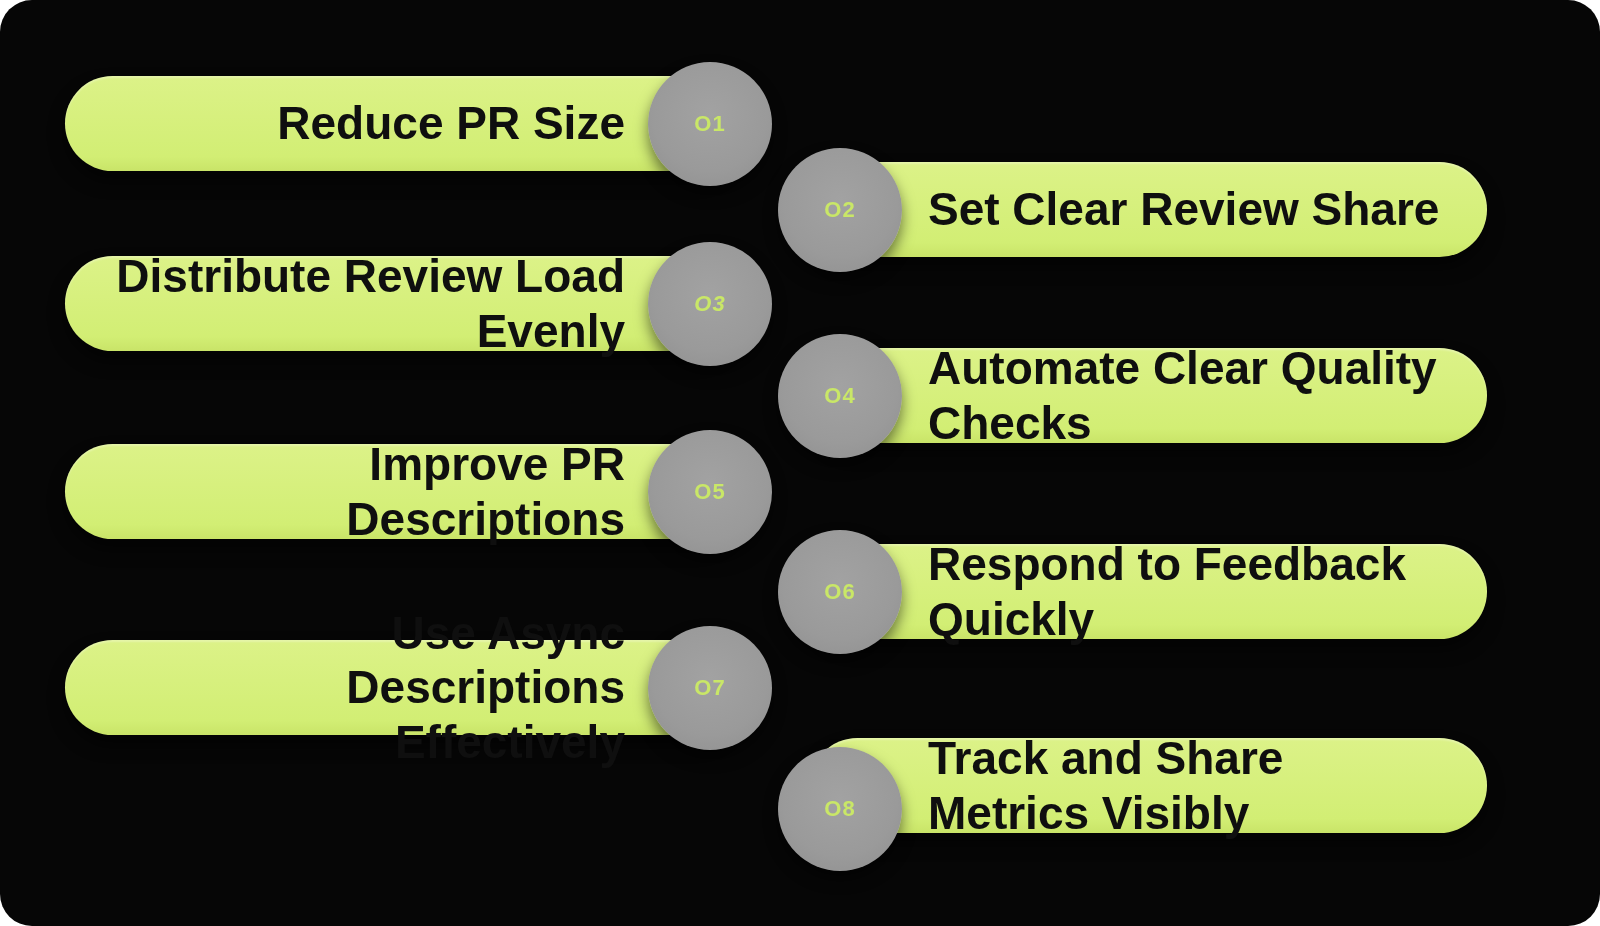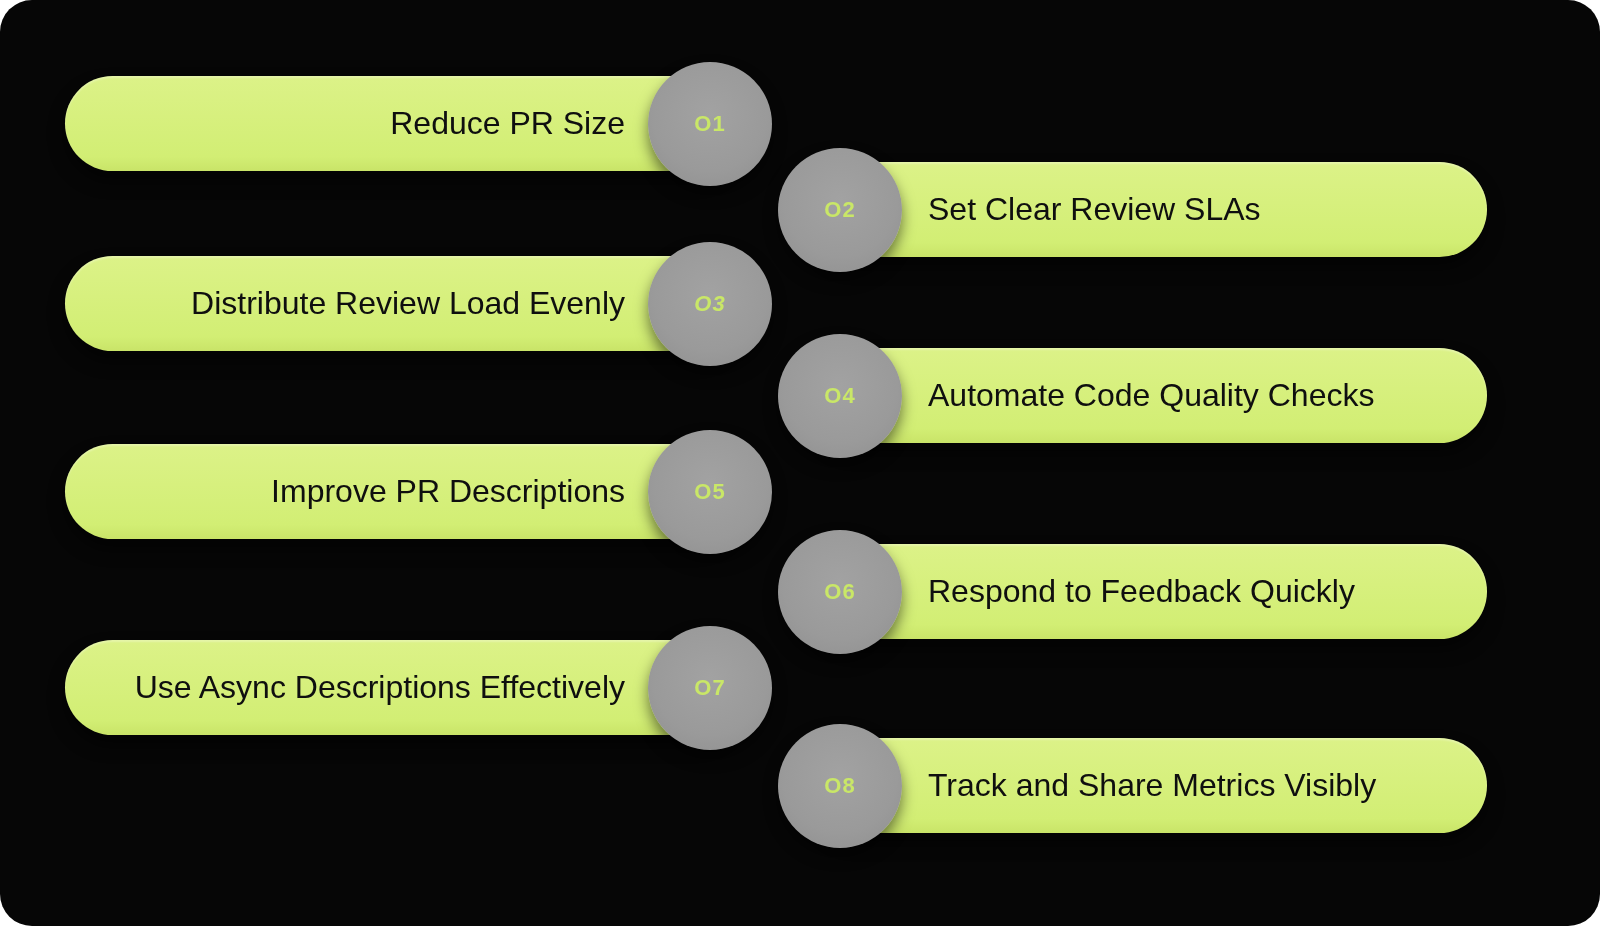--- a/index.html
+++ b/index.html
@@ -30,22 +30,22 @@
     background: linear-gradient(180deg, #dcf288 0%, #d2ee74 85%, #c9e468 100%);
     box-shadow: 0 10px 16px rgba(0,0,0,0.55), inset 0 2px 2px rgba(255,255,255,0.28);
     display: flex;
     align-items: center;
     z-index: 1;
   }
 
   .pill .label {
     width: 100%;
     color: #0f0f0f;
-    font-size: 32px;
-    font-weight: 400;
+    font-size: 46px;
+    font-weight: 700;
     line-height: 1.18;
   }
 
   
   .row.left  .pill { left: 65px;  width: 675px; }
   .row.left  .pill .label { text-align: right; padding: 0 115px 0 42px; }
 
   
   .row.right .pill { left: 810px; width: 677px; }
   .row.right .pill .label { text-align: left; padding: 0 42px 0 118px; }
@@ -74,57 +74,57 @@
   }
 
   
   .r1 .pill { top: 76px;  }  .r1 .circle { top: 62px;  }
   .r2 .pill { top: 162px; }  .r2 .circle { top: 148px; }
   .r3 .pill { top: 256px; }  .r3 .circle { top: 242px; font-style: italic; }
   .r4 .pill { top: 348px; }  .r4 .circle { top: 334px; }
   .r5 .pill { top: 444px; }  .r5 .circle { top: 430px; }
   .r6 .pill { top: 544px; }  .r6 .circle { top: 530px; text-align: right; }
   .r7 .pill { top: 640px; }  .r7 .circle { top: 626px; }
-  .r8 .pill { top: 738px; }  .r8 .circle { top: 724px; }
+  .r8 .pill { top: 738px; }  .r8 .circle { top: 747px; }
 </style>
 </head>
 <body>
 
 <div class="canvas">
 
   <div class="row left r1">
     <div class="pill">
       <span class="label">Reduce PR Size</span>
     </div>
     <div class="circle">
       <span class="num">O1</span>
     </div>
   </div>
 
   <div class="row right r2">
     <div class="pill">
-      <span class="label">Set Clear Review SLAs</span>
+      <span class="label">Set Clear Review Share</span>
     </div>
     <div class="circle">
       <span class="num">O2</span>
     </div>
   </div>
 
   <div class="row left r3">
     <div class="pill">
       <span class="label">Distribute Review Load Evenly</span>
     </div>
     <div class="circle">
       <span class="num">O3</span>
     </div>
   </div>
 
   <div class="row right r4">
     <div class="pill">
-      <span class="label">Automate Code Quality Checks</span>
+      <span class="label">Automate Clear Quality Checks</span>
     </div>
     <div class="circle">
       <span class="num">O4</span>
     </div>
   </div>
 
   <div class="row left r5">
     <div class="pill">
       <span class="label">Improve PR Descriptions</span>
     </div>

